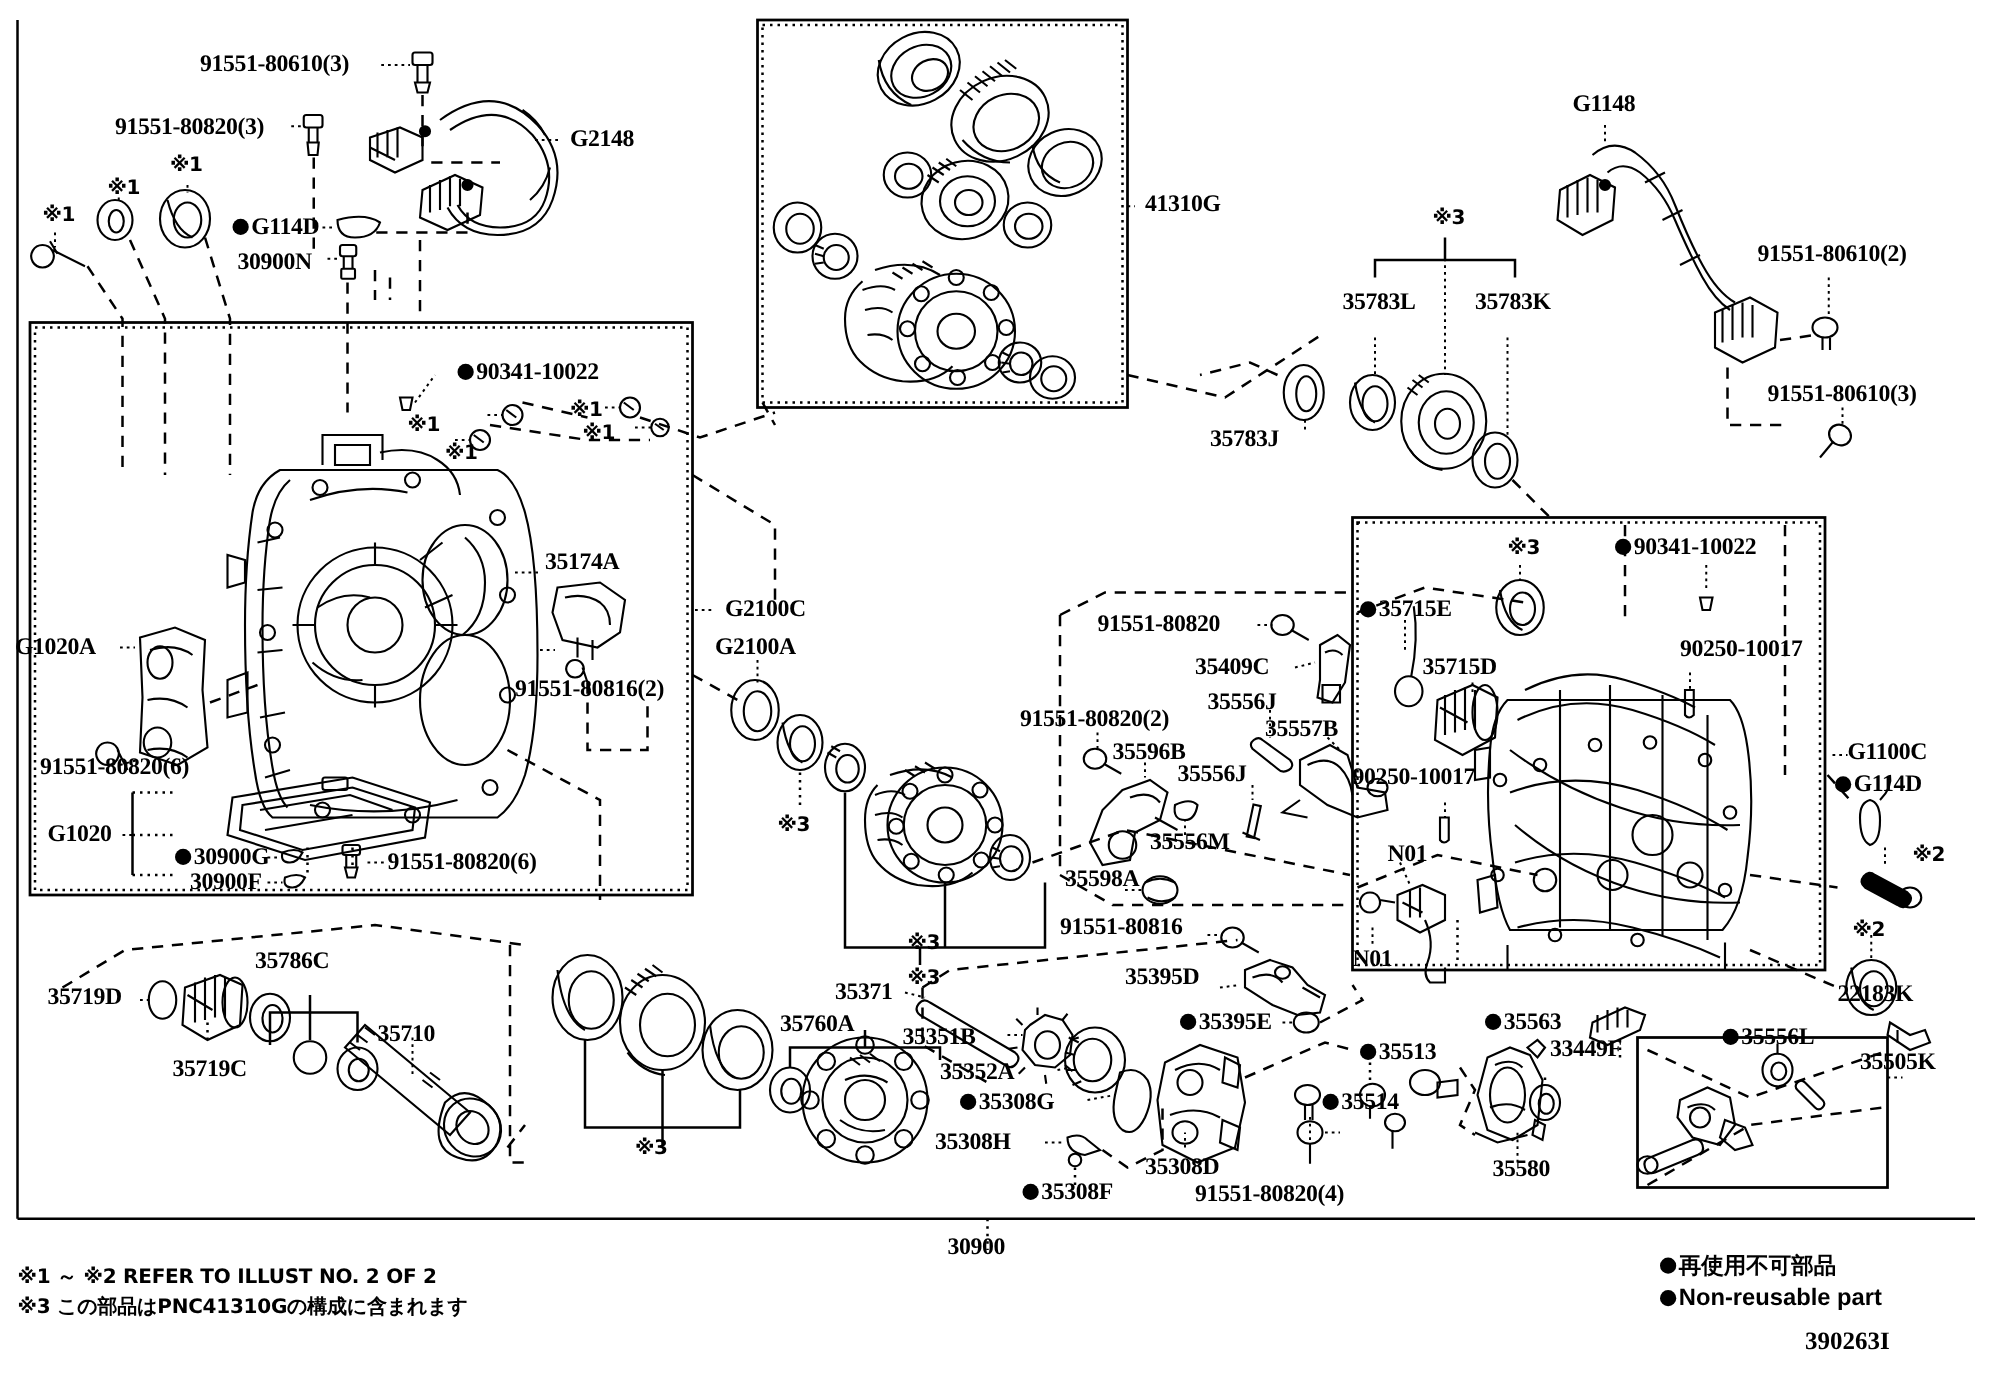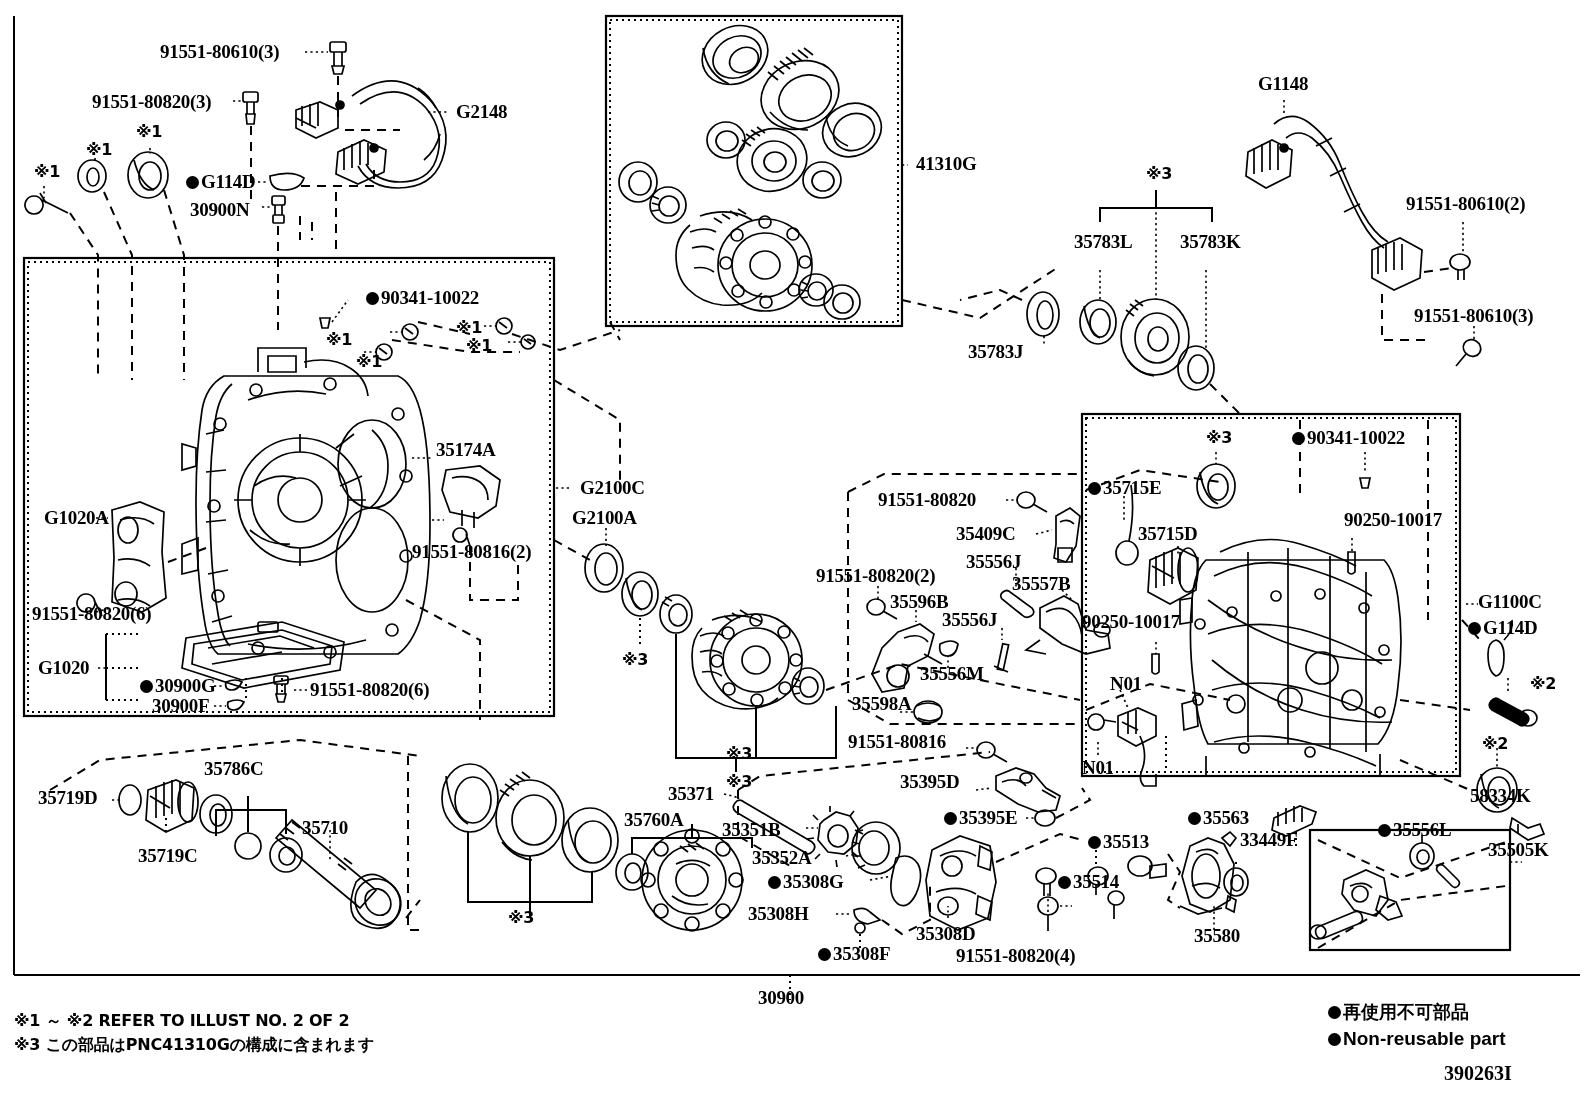--- a/index.html
+++ b/index.html
@@ -839,21 +839,21 @@
 <div class="lbl" style="left:92px;top:92px">91551-80820(3)</div>
 <div class="lbl" style="left:456px;top:102px">G2148</div>
 <div class="lbl" style="left:186px;top:172px"><span class="dot"></span><span>G114D</span></div>
 <div class="lbl" style="left:190px;top:200px">30900N</div>
 <div class="lbl ref" style="left:34px;top:162px">※1</div>
 <div class="lbl ref" style="left:86px;top:140px">※1</div>
 <div class="lbl ref" style="left:136px;top:122px">※1</div>
 
 <div class="lbl" style="left:366px;top:288px"><span class="dot"></span><span>90341-10022</span></div>
 <div class="lbl" style="left:436px;top:440px">35174A</div>
-<div class="lbl" style="left:44px;top:508px">G1020A</div>
+<div class="lbl" style="left:12px;top:508px">G1020A</div>
 <div class="lbl" style="left:412px;top:542px">91551-80816(2)</div>
 <div class="lbl" style="left:32px;top:604px">91551-80820(6)</div>
 <div class="lbl" style="left:38px;top:658px">G1020</div>
 <div class="lbl" style="left:140px;top:676px"><span class="dot"></span><span>30900G</span></div>
 <div class="lbl" style="left:152px;top:696px">30900F</div>
 <div class="lbl" style="left:310px;top:680px">91551-80820(6)</div>
 <div class="lbl ref" style="left:326px;top:330px">※1</div>
 <div class="lbl ref" style="left:356px;top:352px">※1</div>
 <div class="lbl ref" style="left:456px;top:318px">※1</div>
 <div class="lbl ref" style="left:466px;top:336px">※1</div>
@@ -892,21 +892,21 @@
 <div class="lbl" style="left:1344px;top:510px">90250-10017</div>
 <div class="lbl" style="left:1082px;top:612px">90250-10017</div>
 <div class="lbl" style="left:1110px;top:674px">N01</div>
 <div class="lbl" style="left:1082px;top:758px">N01</div>
 <div class="lbl ref" style="left:1206px;top:428px">※3</div>
 
 <div class="lbl" style="left:1478px;top:592px">G1100C</div>
 <div class="lbl" style="left:1468px;top:618px"><span class="dot"></span><span>G114D</span></div>
 <div class="lbl ref" style="left:1530px;top:674px">※2</div>
 <div class="lbl ref" style="left:1482px;top:734px">※2</div>
-<div class="lbl" style="left:1470px;top:786px">58334K</div>
+<div class="lbl" style="left:1470px;top:786px">22183K</div>
 
 <div class="lbl" style="left:38px;top:788px">35719D</div>
 <div class="lbl" style="left:204px;top:759px">35786C</div>
 <div class="lbl" style="left:138px;top:846px">35719C</div>
 <div class="lbl" style="left:302px;top:818px">35710</div>
 <div class="lbl ref" style="left:508px;top:908px">※3</div>
 
 <div class="lbl" style="left:668px;top:784px">35371</div>
 <div class="lbl" style="left:624px;top:810px">35760A</div>
 <div class="lbl" style="left:722px;top:820px">35351B</div>

